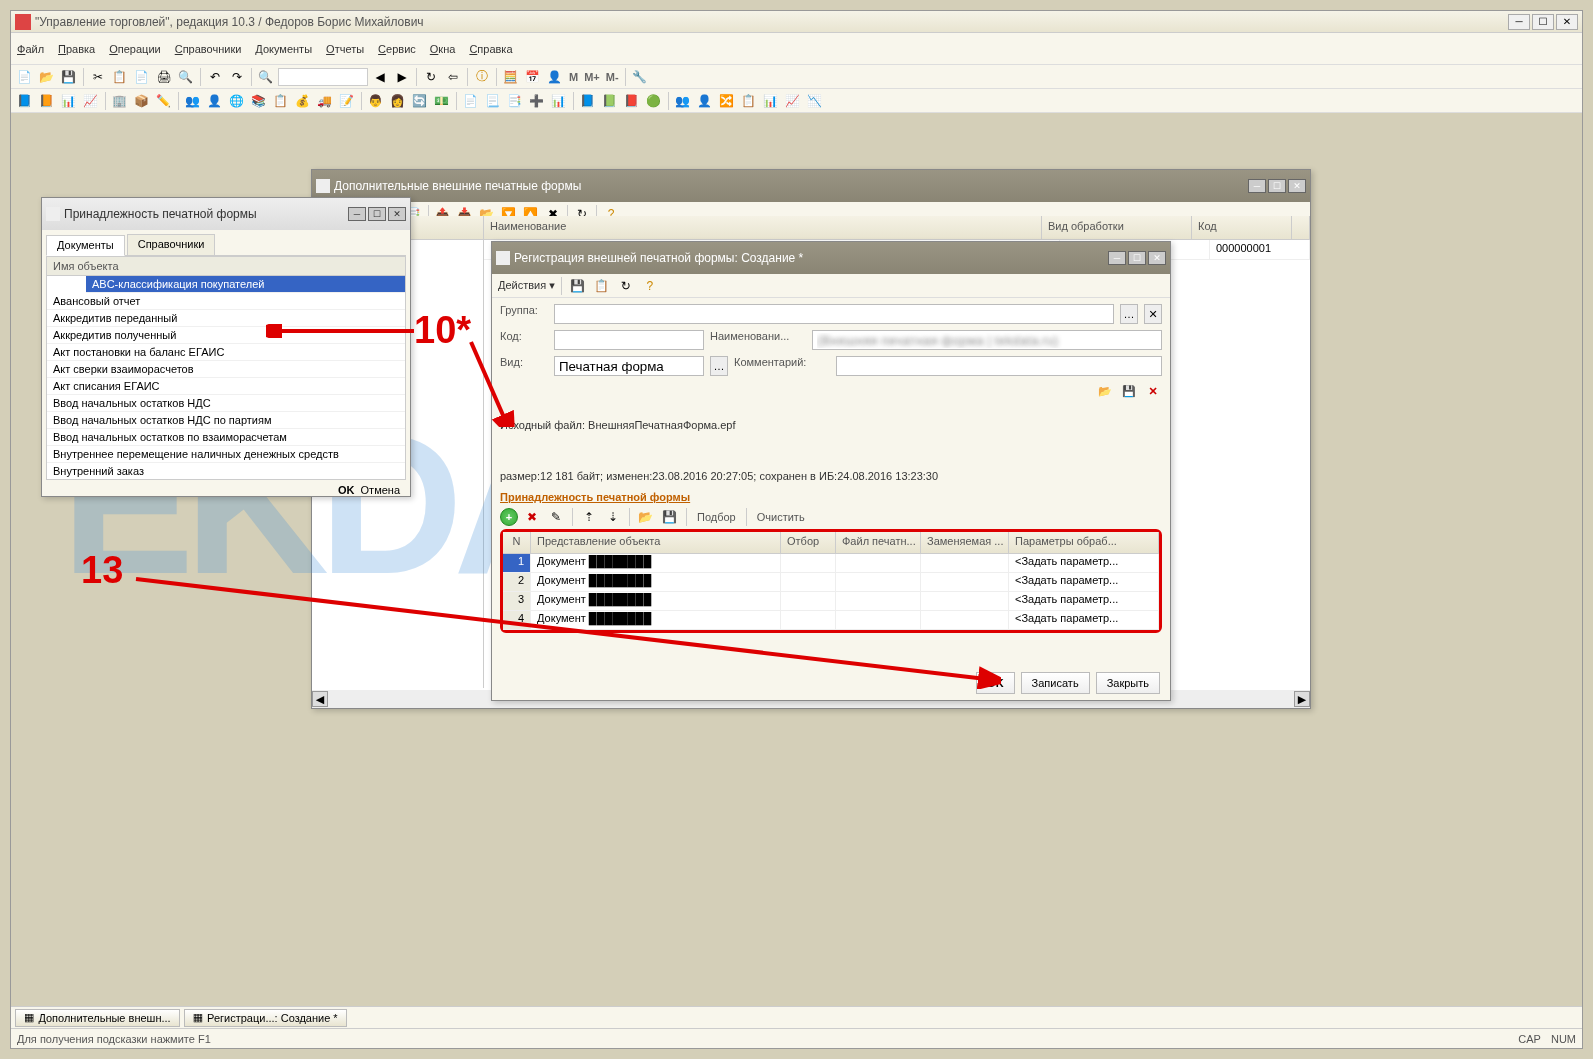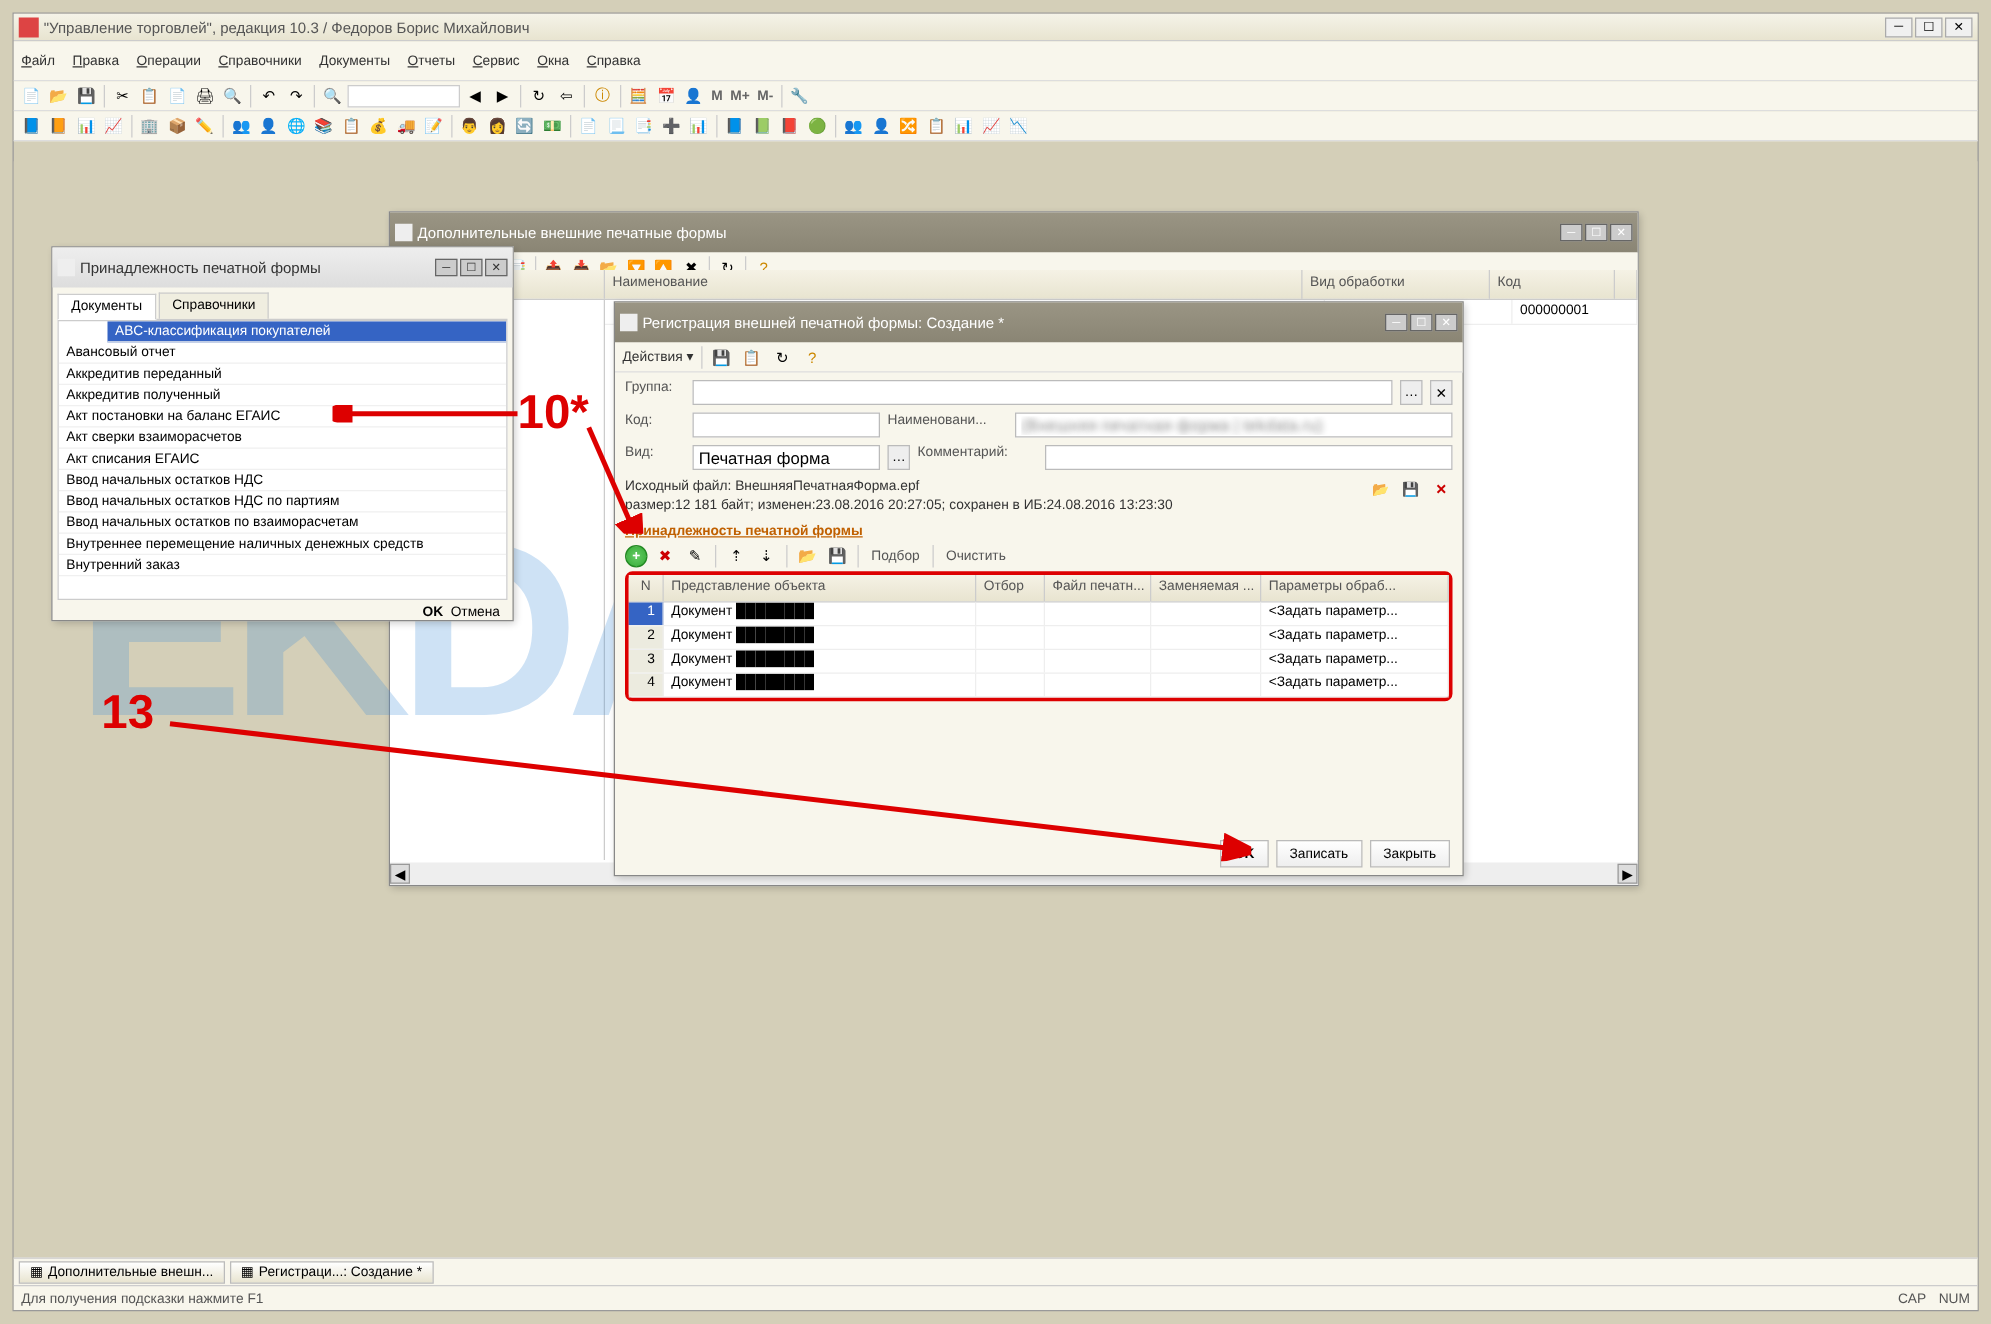--- a/index.html
+++ b/index.html
@@ -49,21 +49,21 @@
 .win-reg { top: 112px; left: 480px; width: 680px; height: 460px; z-index: 5; }
 .reg-toolbar { height: 24px; background: #f8f6ec; display: flex; align-items: center; padding: 0 6px; gap: 4px; border-bottom: 1px solid #ddd; }
 .reg-actions { color: #333; cursor: pointer; }
 .reg-body { padding: 6px 8px; }
 .form-row { display: flex; align-items: flex-start; margin-bottom: 6px; gap: 6px; }
 .form-label { width: 48px; color: #555; }
 .form-label-wide { width: 96px; color: #555; }
 .form-input { flex: 1; height: 20px; border: 1px solid #bbb; background: #fff; padding: 0 4px; }
 .form-input-short { width: 150px; height: 20px; border: 1px solid #bbb; background: #fff; padding: 0 4px; }
 .clear-btn { width: 18px; height: 20px; border: 1px solid #bbb; background: #eee; display: flex; align-items: center; justify-content: center; cursor: pointer; }
-.file-info { color: #333; font-size: 11px; line-height: 1.4; }
+.file-info { color: #333; font-size: 11px; line-height: 1.4; margin-top: 36px; }
 .file-icons { display: flex; gap: 6px; }
 .file-icon { width: 18px; height: 18px; cursor: pointer; display: flex; align-items: center; justify-content: center; }
 
 .section-title { color: #c06000; font-weight: bold; margin: 4px 0; text-decoration: underline; }
 .section-toolbar { display: flex; align-items: center; gap: 4px; margin-bottom: 2px; }
 .circle-btn { width: 18px; height: 18px; border-radius: 50%; background: radial-gradient(#6c6, #3a3); border: 1px solid #282; color: #fff; display: flex; align-items: center; justify-content: center; font-weight: bold; cursor: pointer; }
 .link-text { color: #555; cursor: pointer; padding: 0 4px; }
 
 .belong-table { border: 3px solid #d00; border-radius: 6px; background: #fff; }
 .bt-header { display: flex; height: 22px; background: linear-gradient(#f5f2e5, #e8e4d0); border-bottom: 1px solid #ccc; }
@@ -382,20 +382,21 @@
         <div class="ct-btn">─</div>
         <div class="ct-btn">☐</div>
         <div class="ct-btn">✕</div>
       </div>
       <div style="padding:4px">
         <div class="tabs">
           <div class="tab active">Документы</div>
           <div class="tab">Справочники</div>
         </div>
         <div class="sel-list">
+          <div class="sel-header">Имя объекта</div>
           <div class="sel-item selected">ABC-классификация покупателей</div>
           <div class="sel-item">Авансовый отчет</div>
           <div class="sel-item">Аккредитив переданный</div>
           <div class="sel-item">Аккредитив полученный</div>
           <div class="sel-item">Акт постановки на баланс ЕГАИС</div>
           <div class="sel-item">Акт сверки взаиморасчетов</div>
           <div class="sel-item">Акт списания ЕГАИС</div>
           <div class="sel-item">Ввод начальных остатков НДС</div>
           <div class="sel-item">Ввод начальных остатков НДС по партиям</div>
           <div class="sel-item">Ввод начальных остатков по взаиморасчетам</div>

